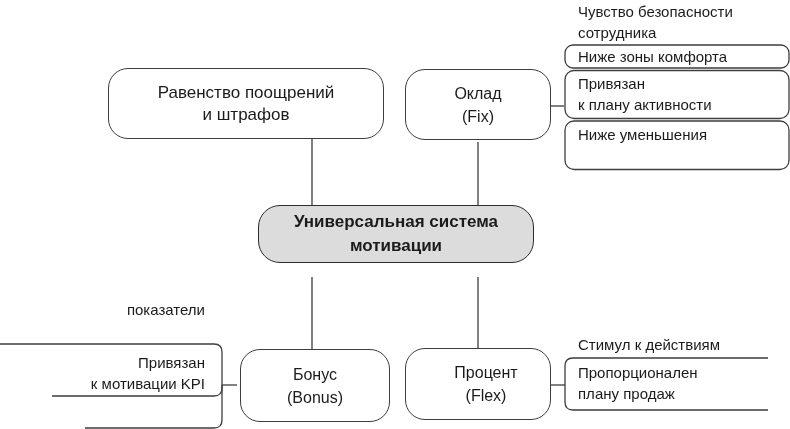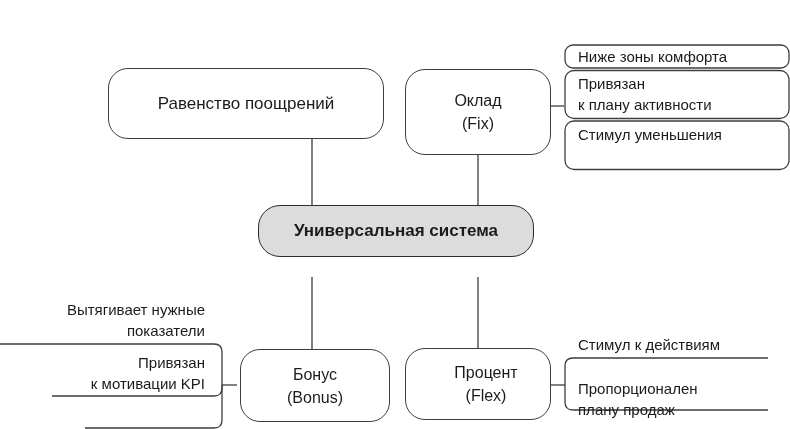--- a/index.html
+++ b/index.html
@@ -17,41 +17,41 @@
   svg.wires{position:absolute;left:0;top:0;width:790px;height:429px;}
 
   .node{
     position:absolute;display:flex;flex-direction:column;align-items:center;
     justify-content:center;text-align:center;box-sizing:border-box;
     border:1.3px solid var(--line);border-radius:20px;background:#fff;
     font-size:16px;line-height:23px;
   }
   .node .tl{display:block;}
   #nd-ravenstvo{left:108px;top:68px;width:276px;height:71px;font-size:17px;line-height:22px;}
-  #nd-oklad{left:405px;top:69px;width:146px;height:86px;}
+  #nd-oklad{left:405px;top:69px;width:146px;height:71px;}
   #nd-center{
-    left:258px;top:205px;width:276px;height:52px;background:var(--center-fill);
+    left:258px;top:205px;width:276px;height:58px;background:var(--center-fill);
     border:1.6px solid #2c2c2c;border-radius:22px;font-weight:bold;font-size:17px;line-height:24px;
   }
   #nd-bonus{left:240px;top:349px;width:150px;height:73px;}
   #nd-procent{left:405px;top:348px;width:146px;height:72px;padding-left:16px;}
 
   .leaf{position:absolute;font-size:15px;line-height:21px;}
   .leaf .tl{display:block;}
   .l-left{text-align:right;}
   .l-right{text-align:left;}
   #lf-chuvstvo{left:578px;top:1px;width:206px;}
   #lf-nizhe{left:578px;top:46px;width:206px;}
   #lf-privyazan-plan{left:578px;top:73px;width:206px;}
   #lf-setka{left:578px;top:124px;width:206px;}
   #lf-vytyagivaet{left:0px;top:299px;width:205px;}
   #lf-privyazan-kpi{left:0px;top:352px;width:205px;}
   #lf-dedlain{left:0px;top:403px;width:205px;}
   #lf-stimul{left:578px;top:334px;width:210px;}
-  #lf-proporcionalen{left:578px;top:362px;width:210px;margin-top:16px;}
+  #lf-proporcionalen{left:578px;top:362px;width:210px;}
 </style>
 </head>
 <body>
 
 <div class="canvas">
 
   <svg class="wires" viewBox="0 0 790 429">
     <g stroke="var(--line)" stroke-width="1.3" fill="none">
       <line x1="312" y1="139" x2="312" y2="206"></line>
       <line x1="478" y1="142" x2="478" y2="206"></line>
@@ -69,57 +69,62 @@
       <path d="M222 385 V420 Q222 428 214 428 H85"></path>
 
       <path d="M551 385 H565"></path>
       <path d="M565 385 V366 Q565 358 573 358 H768"></path>
       <path d="M565 385 V402 Q565 410 573 410 H768"></path>
     </g>
   </svg>
 
   <div class="node" id="nd-ravenstvo">
     <span class="tl">Равенство поощрений</span>
+    <span class="tl">и штрафов</span>
   </div>
 
   <div class="node" id="nd-oklad">
     <span class="tl">Оклад</span>
     <span class="tl">(Fix)</span>
   </div>
 
   <div class="node" id="nd-center">
     <span class="tl">Универсальная система</span>
+    <span class="tl">мотивации</span>
   </div>
 
   <div class="node" id="nd-bonus">
     <span class="tl">Бонус</span>
     <span class="tl">(Bonus)</span>
   </div>
 
   <div class="node" id="nd-procent">
     <span class="tl">Процент</span>
     <span class="tl">(Flex)</span>
   </div>
 
+  <div class="leaf l-right" id="lf-chuvstvo">
+    <span class="tl">Чувство безопасности</span>
+    <span class="tl">сотрудника</span>
+  </div>
 
   <div class="leaf l-right" id="lf-nizhe">
     <span class="tl">Ниже зоны комфорта</span>
   </div>
 
   <div class="leaf l-right" id="lf-privyazan-plan">
     <span class="tl">Привязан</span>
     <span class="tl">к плану активности</span>
   </div>
 
   <div class="leaf l-right" id="lf-setka">
-    <span class="tl">Стимул уменьшения</span>
+    <span class="tl">Ниже уменьшения</span>
   </div>
 
   <div class="leaf l-left" id="lf-vytyagivaet">
-    <span class="tl">Вытягивает нужные</span>
     <span class="tl">показатели</span>
   </div>
 
   <div class="leaf l-left" id="lf-privyazan-kpi">
     <span class="tl">Привязан</span>
     <span class="tl">к мотивации KPI</span>
   </div>
 
 
   <div class="leaf l-right" id="lf-stimul">

